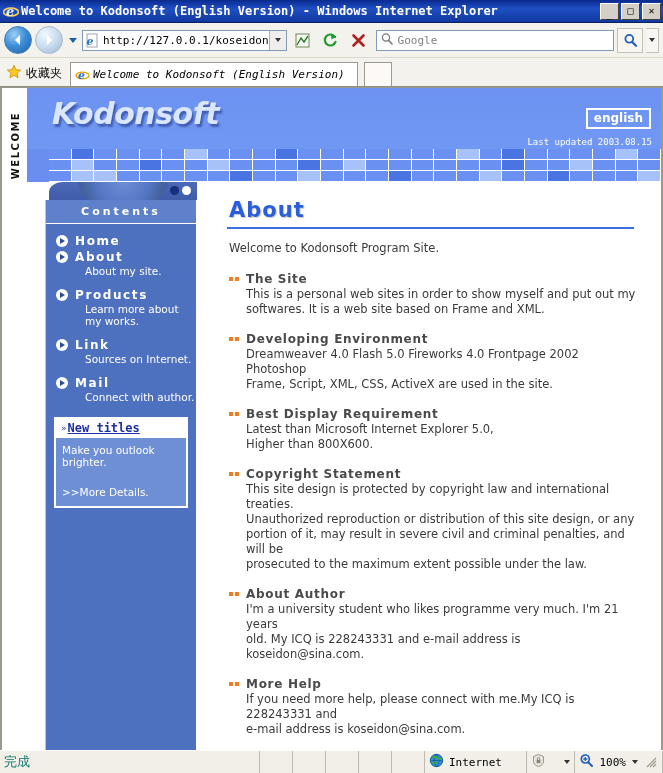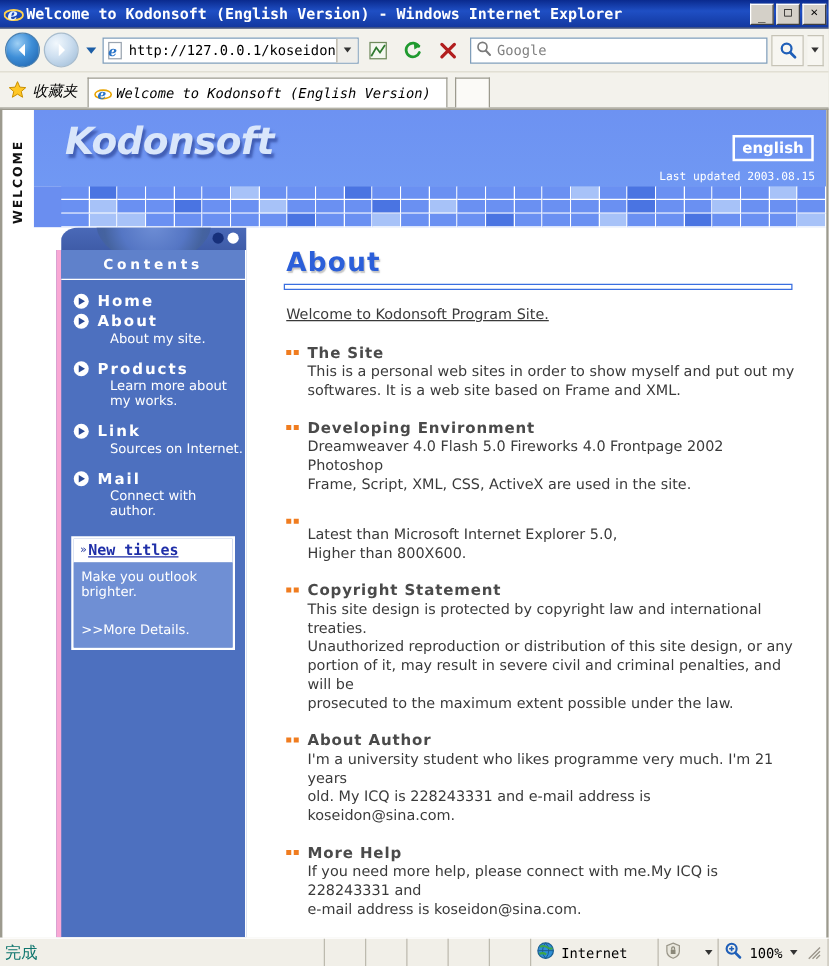--- a/index.html
+++ b/index.html
@@ -185,21 +185,20 @@
     display: flex; align-items: center;
     height: 26px;
     padding-right: 8px;
     flex: 0 0 auto;
     cursor: pointer;
   }
   #favorites .star { margin-right: 4px; flex: 0 0 auto; }
   #favorites .flabel {
     font-size: 12px; color: #000;
     font-family: "DejaVu Sans", sans-serif;
-    font-style: italic;
   }
   .tab {
     height: 24px;
     background: #ffffff;
     border: 1px solid #9c9a8e;
     border-bottom: none;
     display: flex; align-items: center;
     padding: 0 10px 0 4px;
     box-sizing: border-box;
     flex: 0 0 auto;
@@ -354,21 +353,21 @@
     border-radius: 50%;
     background: #ffffff;
   }
   #sidebar-panel {
     position: absolute;
     left: 18px;
     top: 18px;
     right: 6px;
     bottom: 0;
     background: #4d70bf;
-    border-left: 4px solid #f9a8d4;
+    border-left: 1px solid #f9a8d4;
     border-right: 1px solid #ffffff;
     box-sizing: border-box;
   }
   #contents-head {
     height: 23px;
     background: #5f81cb;
     border-bottom: 1px solid #ffffff;
     display: flex; align-items: center; justify-content: center;
     font-family: "DejaVu Sans", sans-serif;
     font-size: 11px;
@@ -478,21 +477,20 @@
     border-right: 1px solid #3a6fe0;
     margin: 0 5px 12px 10px;
     background: #ffffff;
     position: relative;
   }
   .ctext {
     font-family: "DejaVu Sans", sans-serif;
     font-size: 11.5px;
     color: #3a3a3a;
     line-height: 15px;
-    text-decoration: underline;
   }
   #intro { margin: 0 0 16px 12px; }
   .section { margin: 0 0 15px 12px; }
   .section-head {
     display: flex;
     align-items: flex-start;
     margin-bottom: 1px;
   }
   .sq-bullet {
     flex: 0 0 auto;
@@ -892,20 +890,21 @@
                   <div>Dreamweaver 4.0 Flash 5.0 Fireworks 4.0 Frontpage 2002 Photoshop</div>
                   <div>Frame, Script, XML, CSS, ActiveX are used in the site.</div>
                 </div>
               </div>
               <div class="section">
                 <div class="section-head">
                   <span class="sq-bullet">
                     <i class="a"></i>
                     <i class="b"></i>
                   </span>
+                  <span class="section-title">Best Display Requirement</span>
                 </div>
                 <div class="section-body">
                   <div>Latest than Microsoft Internet Explorer 5.0,</div>
                   <div>Higher than 800X600.</div>
                 </div>
               </div>
               <div class="section">
                 <div class="section-head">
                   <span class="sq-bullet">
                     <i class="a"></i>

